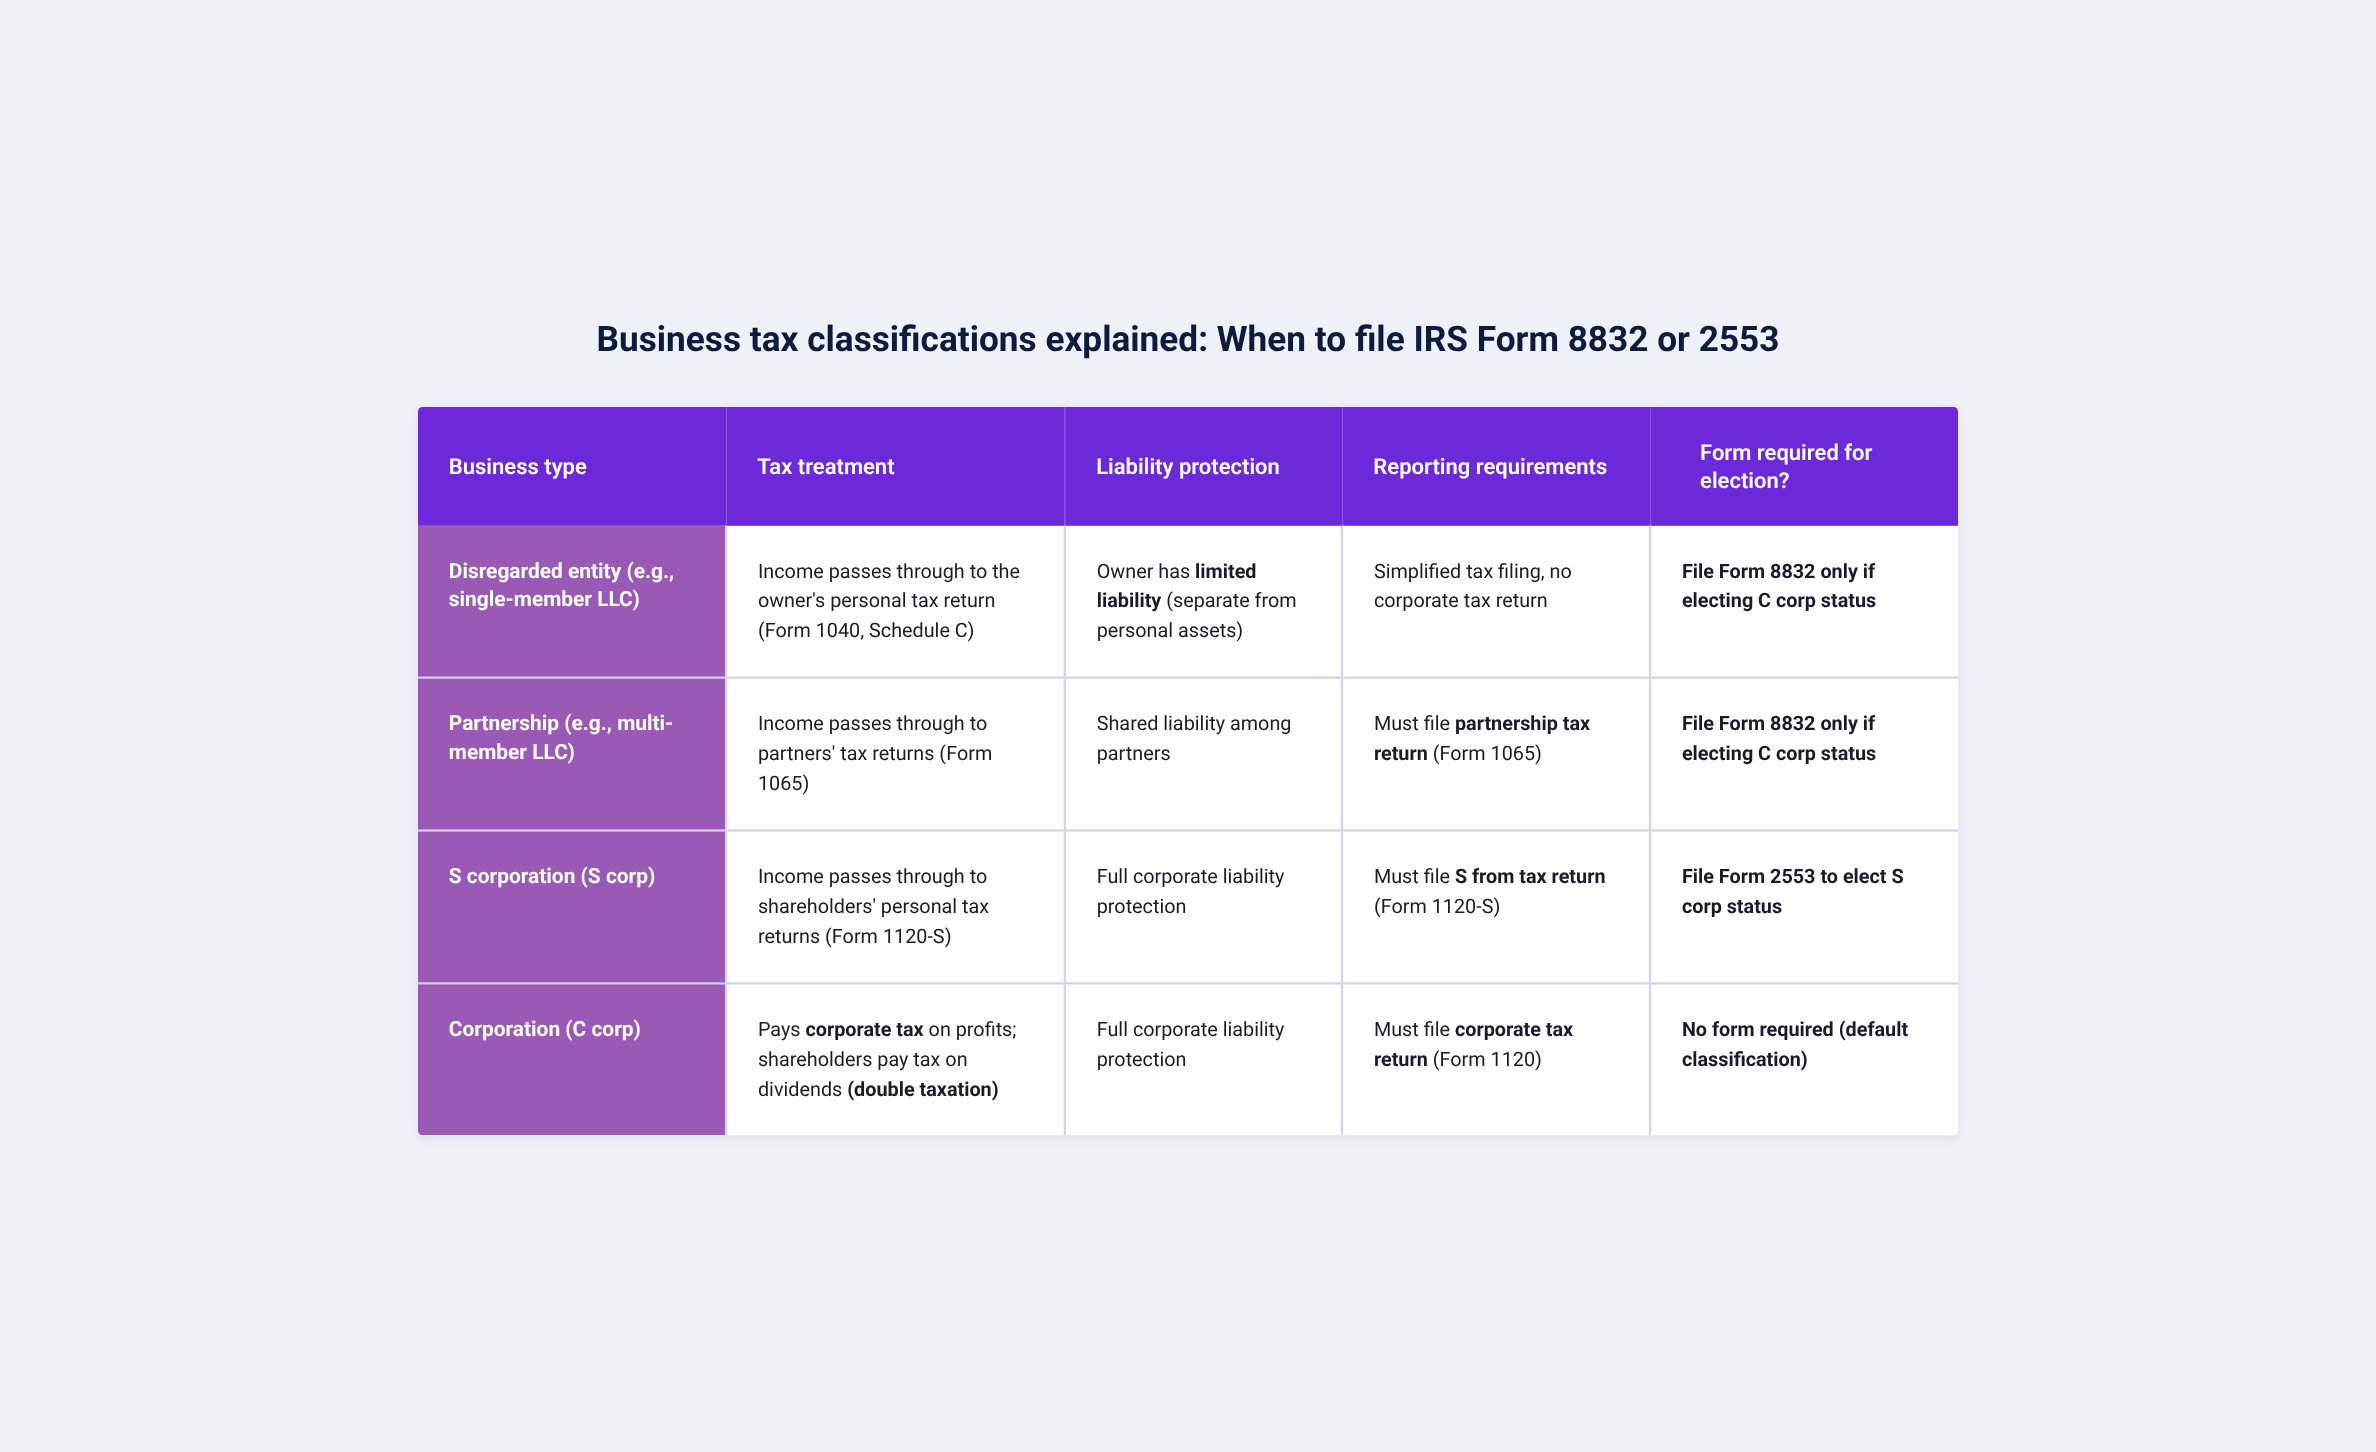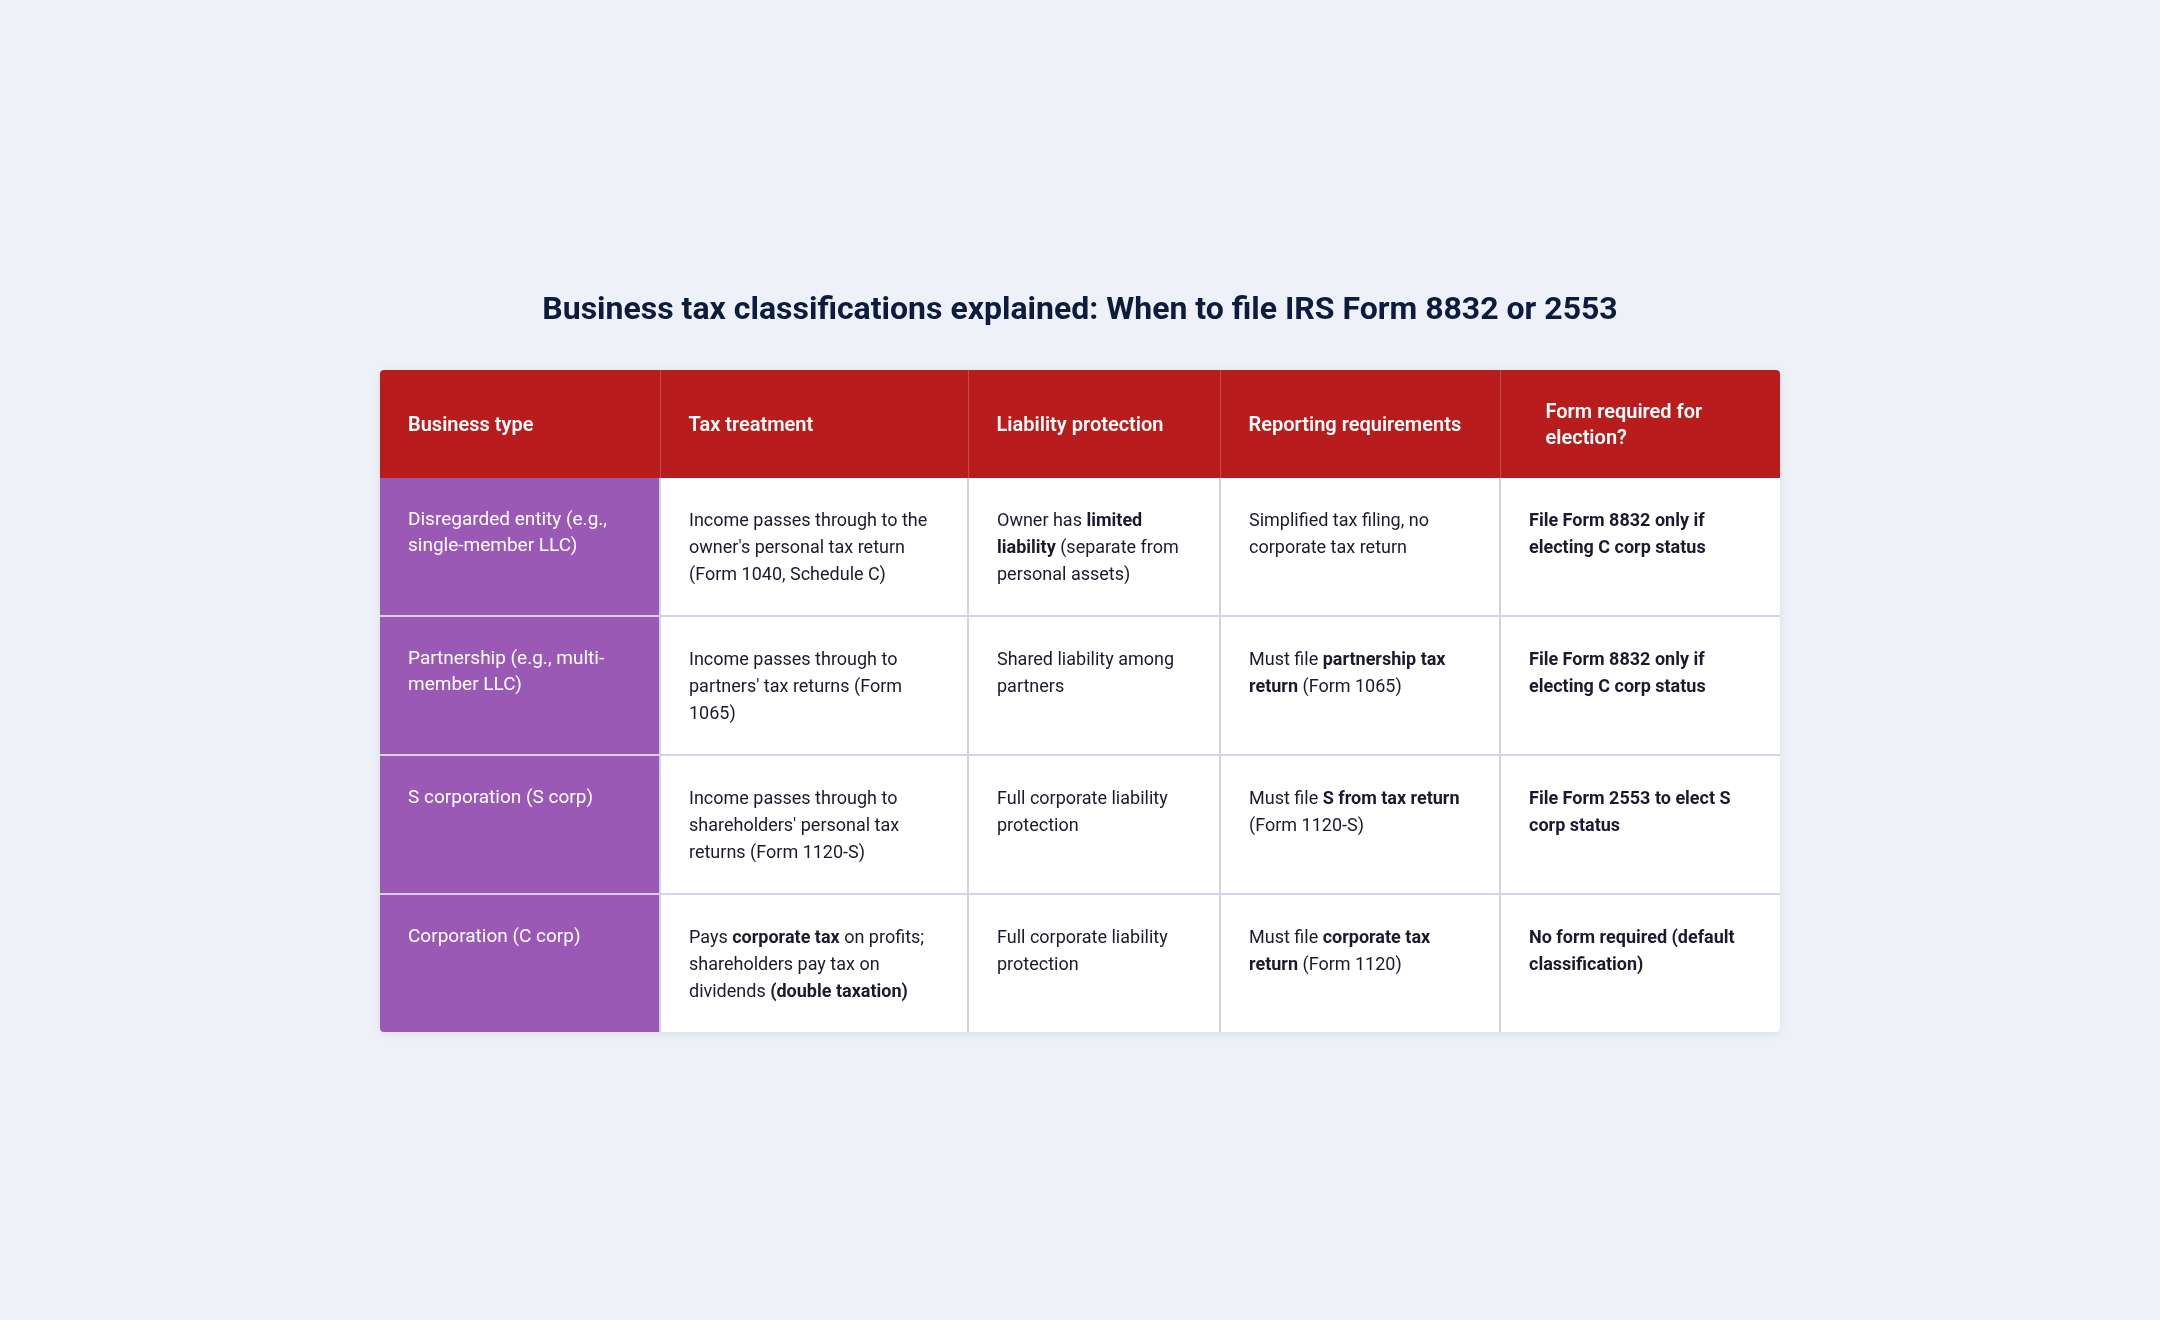--- a/index.html
+++ b/index.html
@@ -39,21 +39,21 @@
       overflow: hidden;
       box-shadow: 0 2px 10px rgba(0,0,0,0.08);
     }
 
     table {
       width: 100%;
       border-collapse: collapse;
     }
 
     thead tr {
-      background: #b91c1c;
+      background: #6d28d9;
     }
 
     thead th {
       color: white;
       font-size: 20px;
       font-weight: 600;
       padding: 28px 28px;
       text-align: left;
       vertical-align: middle;
       line-height: 1.3;
@@ -83,21 +83,21 @@
       border-right: 2px solid #d6d0e8;
     }
 
     tbody td:last-child {
       border-right: none;
     }
 
     .business-type-cell {
       background: #9b59b6;
       color: white !important;
-      font-weight: 400;
+      font-weight: 700;
       font-size: 19px;
       line-height: 1.4;
     }
 
     .col-business { width: 20%; }
     .col-tax { width: 22%; }
     .col-liability { width: 18%; }
     .col-reporting { width: 20%; margin-left: 28px; }
     .col-form { width: 20%; }
   </style>

